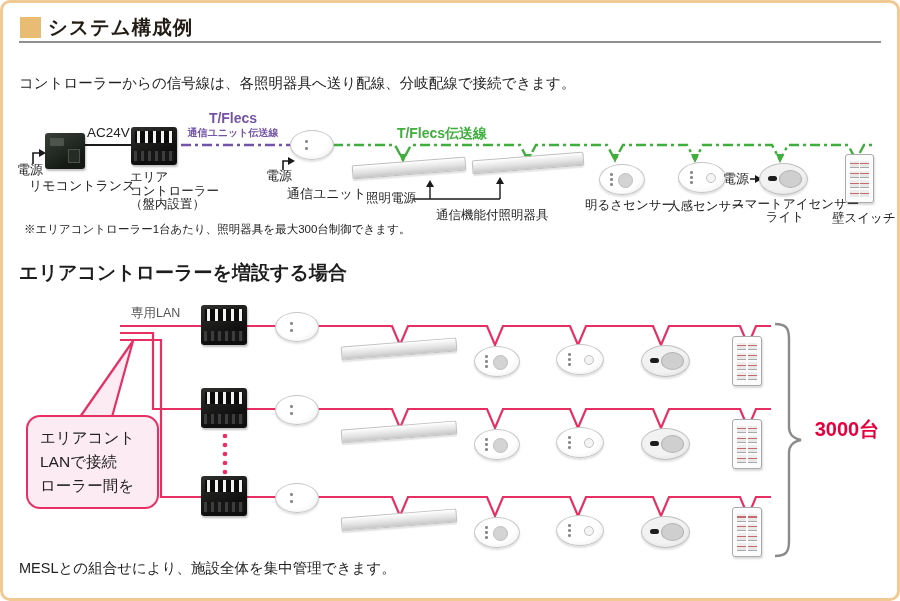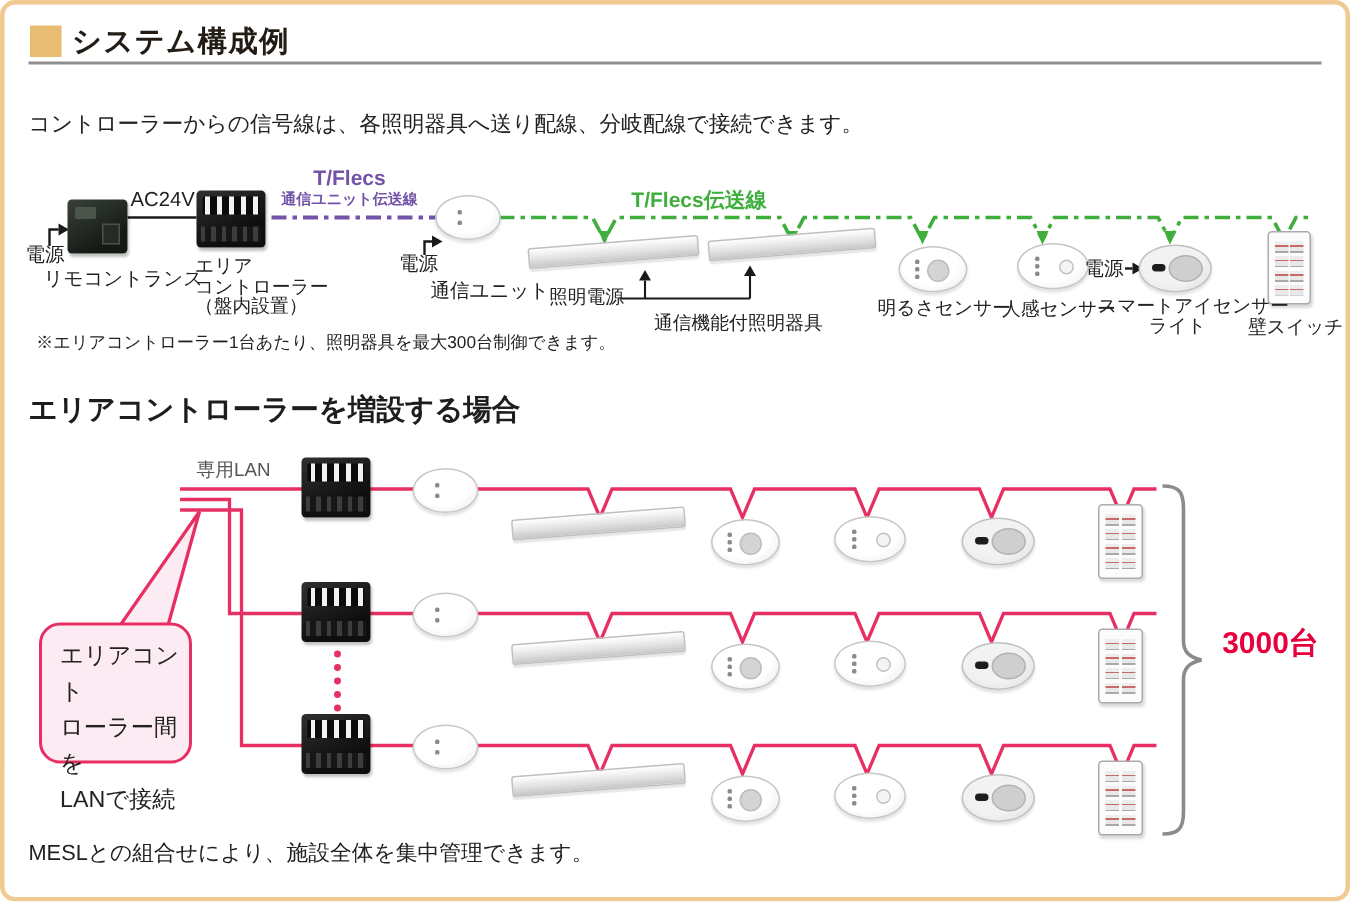--- a/index.html
+++ b/index.html
@@ -53,21 +53,21 @@
   .dev-wallswitch::after{right:4px;}
   .dev-lightbar{height:12px;background:linear-gradient(180deg,#ffffff,#e3e3e3 55%,#c7c7c7);
       border:1px solid #bfbfbf;border-radius:2px;transform:rotate(-4.5deg);box-shadow:0 2px 1px rgba(0,0,0,.10);}
   
   .plbl{position:absolute;font-weight:bold;color:#7353a7;text-align:center;white-space:nowrap;}
   #green-label{position:absolute;font-weight:bold;color:#3fae3c;text-align:center;white-space:nowrap;font-size:14px;}
   
   #section-heading{left:16px;top:257px;font-size:19px;font-weight:bold;color:#1d1d1d;}
   #hub-box{left:43px;top:310px;width:72px;height:37px;border:2.5px solid #e72f63;box-sizing:border-box;
       display:flex;align-items:center;justify-content:center;font-size:22px;font-weight:bold;color:#e72f63;letter-spacing:1px;background:#fff;}
-  #callout{left:23px;top:412px;width:102px;height:94px;border:2.5px solid #e72f63;border-radius:14px;
+  #callout{left:23px;top:412px;width:133px;height:94px;border:2.5px solid #e72f63;border-radius:14px;
       background:#fcebf3;box-sizing:border-box;padding:9px 0 0 12px;font-size:15.5px;line-height:24px;color:#222;}
   #wired-max{left:232px;top:455px;font-size:13px;font-weight:bold;color:#e72f63;}
   #max-label{left:794px;top:414px;width:100px;text-align:center;font-size:20px;font-weight:bold;color:#e5003d;line-height:24px;}
   #footer-text{left:16px;top:556px;font-size:14.5px;color:#222;}
   .row{position:absolute;left:0;width:900px;height:0;}
 </style>
 </head>
 <body>
 
 <div id="frame">
@@ -138,21 +138,21 @@
   <div class="lbl" style="left:84px;top:122px;font-size:13.5px">AC24V</div>
   <div class="lbl" style="left:127px;top:168px;font-size:12.5px;line-height:13.5px">
     <div>エリア</div>
     <div>コントローラー</div>
     <div>（盤内設置）</div>
   </div>
   <div class="plbl" style="left:165px;top:107px;width:130px;font-size:14px">T/Flecs</div>
   <div class="plbl" style="left:165px;top:123px;width:130px;font-size:10px">通信ユニット伝送線</div>
   <div class="lbl" style="left:263px;top:166px;font-size:13px">電源</div>
   <div class="lbl" style="left:284px;top:184px;font-size:13px">通信ユニット</div>
-  <div id="green-label" style="left:408px;top:122px;width:110px">T/Flecs伝送線</div>
+  <div id="green-label" style="left:384px;top:122px;width:110px">T/Flecs伝送線</div>
   <div class="lbl" style="left:363px;top:188px">照明電源</div>
   <div class="lbl" style="left:433px;top:205px">通信機能付照明器具</div>
   <div class="lbl" style="left:582px;top:195px">明るさセンサー</div>
   <div class="lbl" style="left:665px;top:196px">人感センサー</div>
   <div class="lbl" style="left:720px;top:169px;font-size:13px">電源</div>
   <div class="lbl" style="left:729px;top:195px;width:106px;text-align:center;line-height:13px">
     <div>スマートアイセンサー</div>
     <div>ライト</div>
   </div>
   <div class="lbl" style="left:829px;top:208px">壁スイッチ</div>
@@ -184,22 +184,22 @@
     <div class="dev dev-runit" style="left:272px;top:-14px"></div>
     <div class="dev dev-lightbar" style="left:338px;top:16px;width:114px"></div>
     <div class="dev dev-sensorA" style="left:471px;top:20px"></div>
     <div class="dev dev-sensorB" style="left:553px;top:18px"></div>
     <div class="dev dev-smarteye" style="left:638px;top:19px"></div>
     <div class="dev dev-wallswitch" style="left:729px;top:10px"></div>
   </div>
 
   <div class="abs" id="callout">
     <div>エリアコント</div>
+    <div>LANで接続</div>
     <div>ローラー間を</div>
-    <div>LANで接続</div>
   </div>
 
 
   <div class="abs" id="max-label">
     <div>3000台</div>
   </div>
 
   <div class="abs" id="footer-text">MESLとの組合せにより、施設全体を集中管理できます。</div>
 
 </div>

